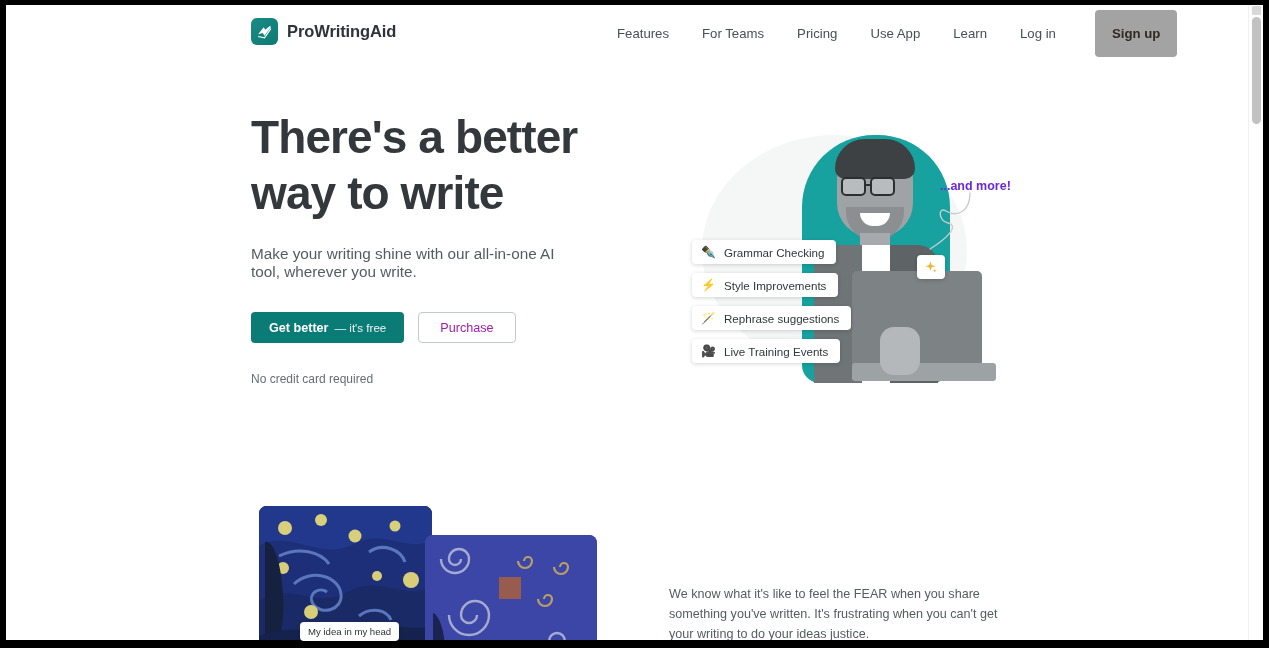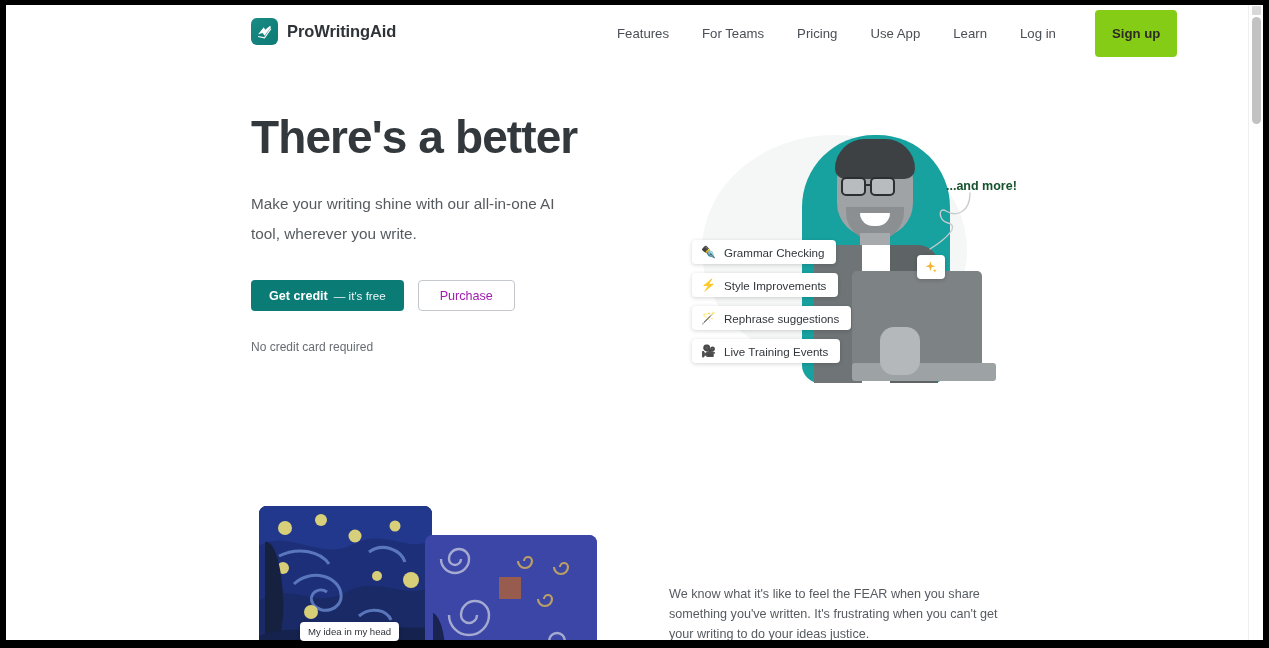--- a/index.html
+++ b/index.html
@@ -106,21 +106,21 @@
   }
   .nav-link {
     font-size: 13.2px;
     color: #4a4f55;
     padding: 7px 11px;
     white-space: nowrap;
     cursor: pointer;
   }
   #signup-btn {
     margin-left: 17px;
-    background: #84cc16;
+    background: #a3a3a3;
     color: #2f2b23;
     font-size: 13.2px;
     font-weight: 600;
     padding: 16px 17px;
     border-radius: 4px;
     border: none;
     cursor: pointer;
     font-family: "Liberation Sans", sans-serif;
     white-space: nowrap;
   }
@@ -135,21 +135,21 @@
   #hero-title {
     font-size: 46px;
     line-height: 56px;
     font-weight: 700;
     color: #33383d;
     letter-spacing: -0.9px;
   }
   #hero-sub {
     margin-top: 24px;
     font-size: 15.3px;
-    line-height: 30px;
+    line-height: 18px;
     color: #565b60;
     width: 330px;
   }
   #cta-row {
     margin-top: 31px;
     display: flex;
     align-items: center;
     gap: 14px;
   }
   #get-started-btn {
@@ -346,24 +346,24 @@
     left: 243px; top: 150px;
     width: 28px; height: 24px;
     background: #ffffff;
     border-radius: 4px;
     box-shadow: 0 1px 4px rgba(0,0,0,0.2);
     display: flex; align-items: center; justify-content: center;
     font-size: 13px;
   }
   #and-more {
     position: absolute;
-    left: 272px; top: 74px;
+    left: 266px; top: 74px;
     font-size: 12.5px;
     font-weight: 700;
-    color: #14532d;
+    color: #6d28d9;
     white-space: nowrap;
   }
   #squiggle { position: absolute; left: 242px; top: 86px; }
 
   
   #art-real {
     position: absolute;
     left: 253px;
     top: 501px;
     width: 173px;
@@ -452,26 +452,27 @@
           <span class="nav-link">Learn</span>
           <span class="nav-link">Log in</span>
           <button id="signup-btn">Sign up</button>
         </div>
 
       </div>
 
       <div id="hero-copy">
         <h1 id="hero-title">
           <span>There's a better</span><br>
+          <span>way to write</span>
         </h1>
         <p id="hero-sub">Make your writing shine with our all-in-one AI tool, wherever you write.</p>
 
         <div id="cta-row">
           <button id="get-started-btn">
-            <span>Get credit</span>
+            <span>Get better</span>
             <span id="get-started-sub">— it's free</span>
           </button>
           <button id="purchase-btn">Purchase</button>
         </div>
 
         <div id="no-card">No credit card required</div>
       </div>
 
       <div id="hero-art">
         <div id="art-blob"></div>

